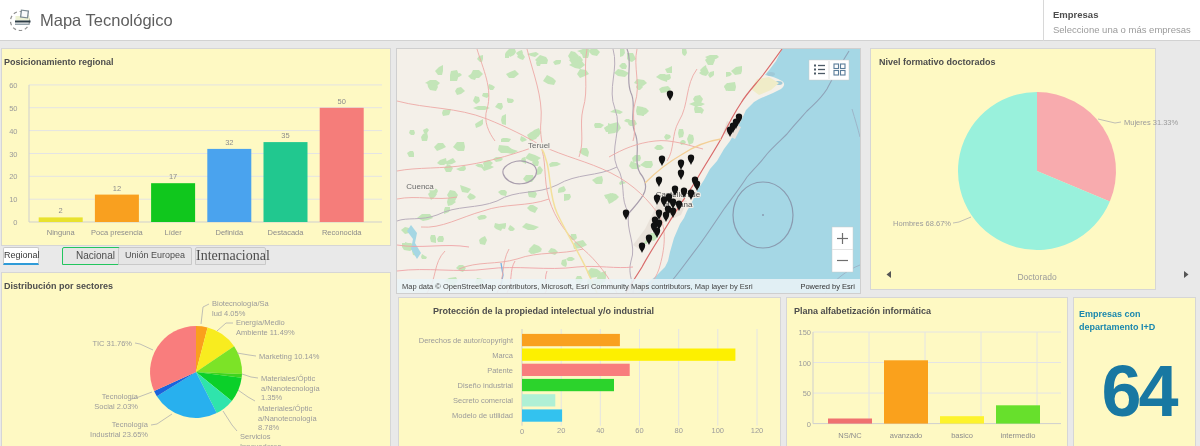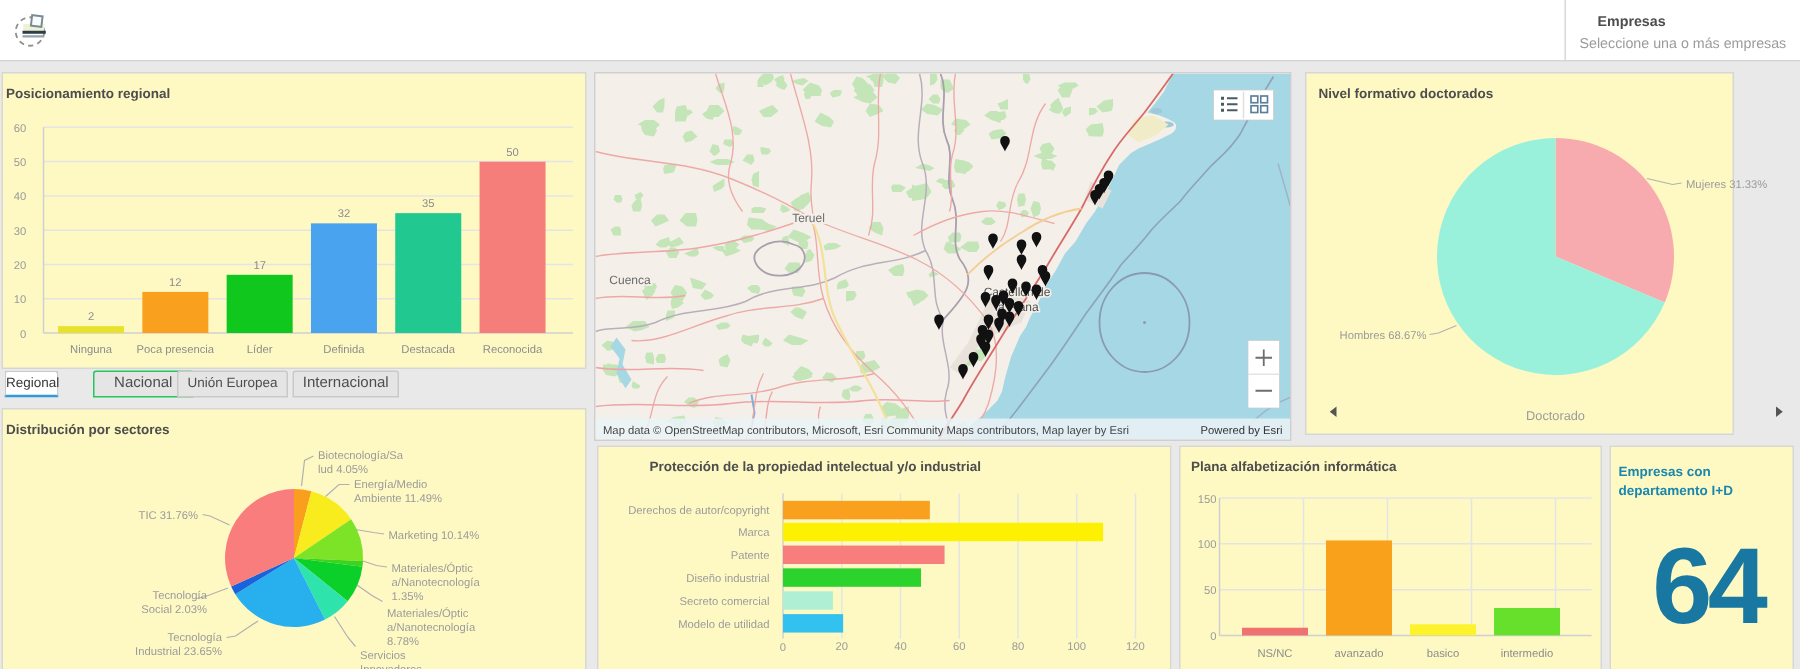--- a/index.html
+++ b/index.html
@@ -14,22 +14,23 @@
 <body>
 
 <div class="abs" style="left:0;top:0;width:1200px;height:41px;background:#fff;border-bottom:1px solid #d2d2d2;">
   <svg class="abs" style="left:3px;top:4px;" width="34" height="34" viewBox="0 0 34 34">
     <circle cx="17" cy="17" r="9.5" fill="none" stroke="#8f8f8f" stroke-width="1.2" stroke-dasharray="3.5 2.8"></circle>
     <rect x="12.5" y="12" width="14" height="4.5" fill="#edf2d4"></rect>
     <rect x="12" y="16.5" width="15.5" height="2" fill="#2e3e48"></rect>
     <rect x="12" y="19.5" width="14.5" height="1.5" fill="#95a3ab"></rect>
     <rect x="18" y="6.5" width="7" height="7" fill="#f8fafb" stroke="#7a8a92" stroke-width="1.3" transform="rotate(7 21.5 10)"></rect>
   </svg>
+  <div class="abs" style="left:40px;top:11px;font-size:16.5px;color:#5e5e5e;">Mapa Tecnológico</div>
   <div class="abs" style="left:1043px;top:0;width:1px;height:41px;background:#d8d8d8;"></div>
-  <div class="abs" style="left:1053px;top:9px;font-size:9.5px;font-weight:bold;color:#4d4d4d;margin-left:12px;">Empresas</div>
+  <div class="abs" style="left:1053px;top:9px;font-size:9.5px;font-weight:bold;color:#4d4d4d;">Empresas</div>
   <div class="abs" style="left:1053px;top:24px;font-size:9.5px;color:#9b9b9b;white-space:nowrap;">Seleccione una o más empresas</div>
 </div>
 
 <div class="panel" style="left:1px;top:48px;width:390px;height:198px;">
   <div class="ptitle" style="left:2px;">Posicionamiento regional</div>
   <svg class="abs" style="left:2px;top:0;" width="386" height="196" viewBox="0 0 386 196">
 
     <g stroke="#e4e4e4" stroke-width="1">
       <line x1="25" y1="150.2" x2="378" y2="150.2"></line>
       <line x1="25" y1="127.3" x2="378" y2="127.3"></line>
@@ -71,21 +72,21 @@
       <text x="225.3" y="186">Definida</text>
       <text x="281.5" y="186">Destacada</text>
       <text x="337.7" y="186">Reconocida</text>
     </g>
   </svg>
 </div>
 
 <div class="abs" style="left:3px;top:247px;width:36px;height:18px;background:#fff;border:1px solid #c9c9c9;border-bottom:2px solid #2f9bd8;font-size:9px;color:#383838;text-align:center;line-height:14px;border-radius:2px 2px 0 0;">Regional</div>
 <div class="abs" style="left:62px;top:247px;width:67px;height:18px;background:#e5e5e5;border:1px solid #22c55e;font-size:10px;color:#4d4d4d;text-align:center;line-height:15px;border-radius:2px 2px 0 0;">Nacional</div>
 <div class="abs" style="left:118px;top:247px;width:74px;height:18px;background:#e5e5e5;border:1px solid #c9c9c9;font-size:9px;color:#4d4d4d;text-align:center;line-height:15px;border-radius:2px 2px 0 0;">Unión Europea</div>
-<div class="abs" style="left:195px;top:247px;width:71px;height:18px;background:#e5e5e5;border:1px solid #c9c9c9;font-size:10px;color:#4d4d4d;text-align:center;line-height:15px;border-radius:2px 2px 0 0;">Internacional</div>
+<div class="abs" style="left:195px;top:247px;width:71px;height:18px;background:#e5e5e5;border:1px solid #c9c9c9;font-size:14px;color:#4d4d4d;text-align:center;line-height:15px;border-radius:2px 2px 0 0;font-family:Liberation Serif, serif;">Internacional</div>
 
 <div class="panel" style="left:1px;top:272px;width:390px;height:180px;">
   <div class="ptitle" style="left:2px;">Distribución por sectores</div>
   <svg class="abs" style="left:2px;top:0;" width="386" height="174" viewBox="0 0 386 174">
     <path d="M192,99 L192.00,53.00 A46,46 0 0 1 203.58,54.48 Z" fill="#fa9f1d"></path>
     <path d="M192,99 L203.58,54.48 A46,46 0 0 1 230.11,73.24 Z" fill="#f8ec1f"></path>
     <path d="M192,99 L230.11,73.24 A46,46 0 0 1 237.96,100.96 Z" fill="#7ce327"></path>
     <path d="M192,99 L237.96,100.96 A46,46 0 0 1 237.63,104.85 Z" fill="#3ed41e"></path>
     <path d="M192,99 L237.63,104.85 A46,46 0 0 1 227.79,127.90 Z" fill="#0bd029"></path>
     <path d="M192,99 L227.79,127.90 A46,46 0 0 1 212.73,140.06 Z" fill="#2fe4ac"></path>

